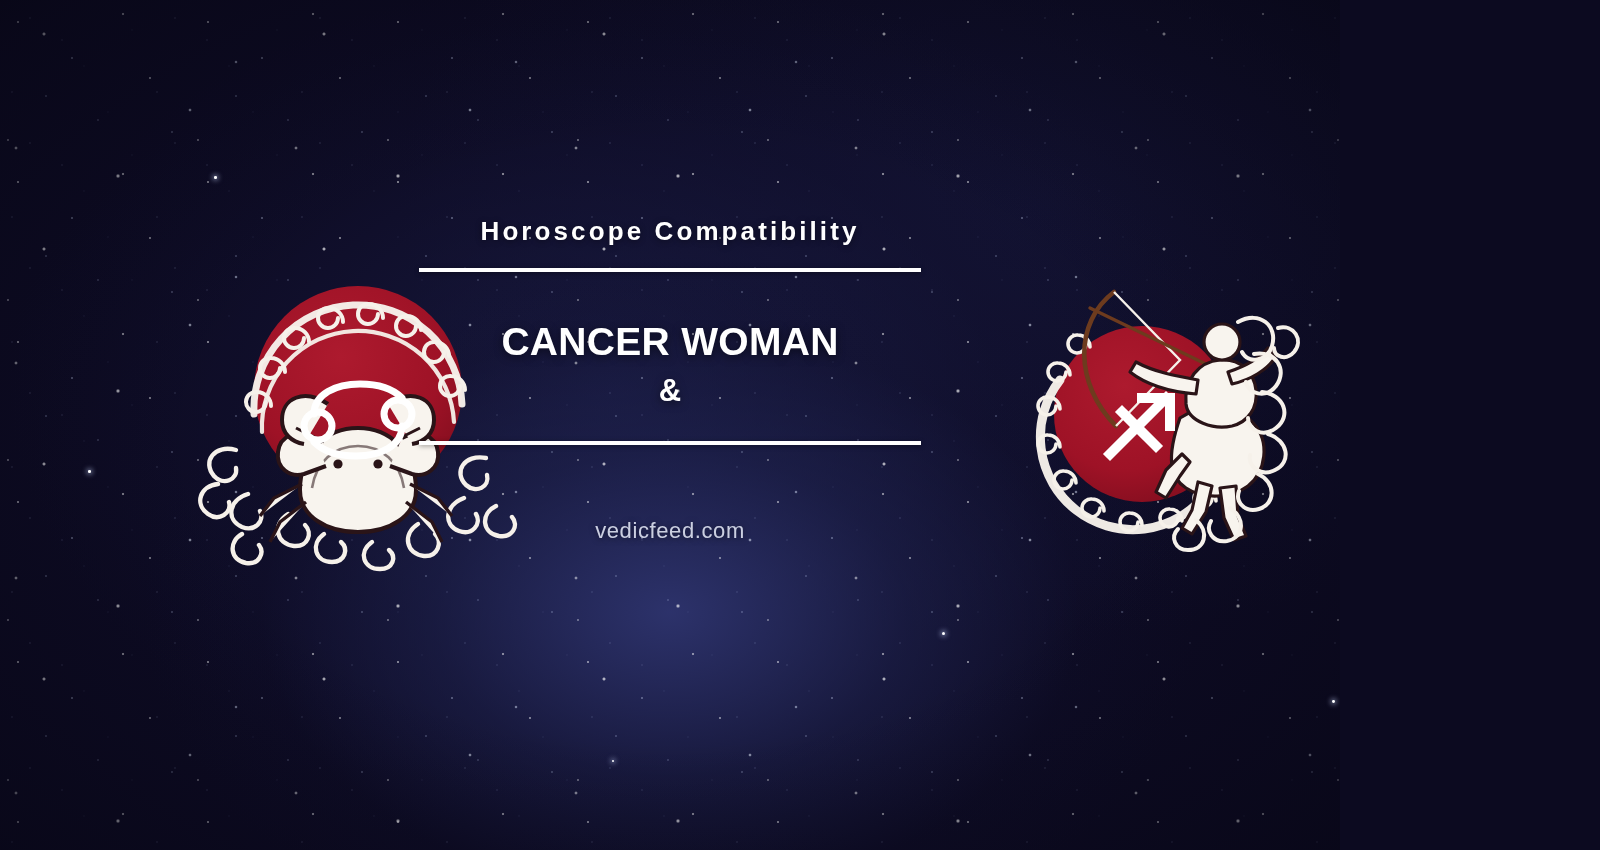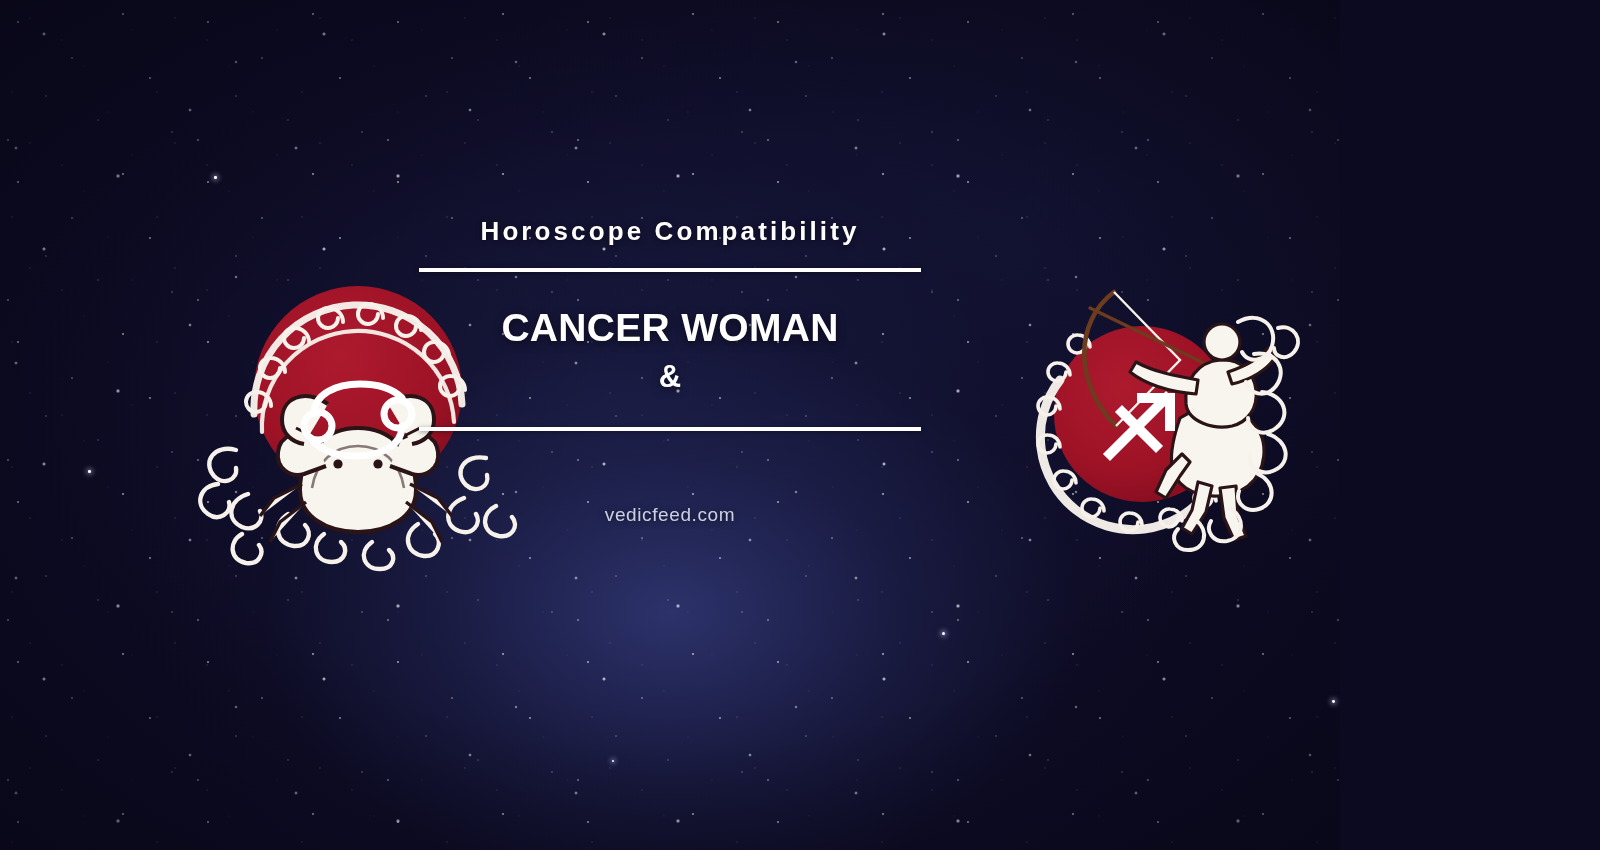--- a/index.html
+++ b/index.html
@@ -97,38 +97,38 @@
   }
   .rule {
     width:502px;
     height:4px;
     background:#ffffff;
     margin-top:21px;
     box-shadow:0 1px 5px rgba(0,0,0,0.4);
   }
   .rule.bottom { margin-top:0; }
   .headline {
-    margin-top:31px;
+    margin-top:45px;
     text-align:center;
     font-size:39px;
     font-weight:bold;
     line-height:50px;
     color:#ffffff;
     letter-spacing:0.3px;
     text-shadow:0 2px 8px rgba(0,0,0,0.5);
   }
   .headline .amp {
     display:block;
     font-size:31px;
     line-height:48px;
   }
   .rule-spacer { flex:0 0 26px; }
   .site {
     margin-top:73px;
-    font-size:19px;
+    font-size:22px;
     font-weight:400;
     color:rgba(232,236,250,0.86);
     letter-spacing:0.6px;
     text-shadow:0 1px 6px rgba(0,0,0,0.5);
   }
 
   
   .emblem {
     position:absolute;
     z-index:5;

